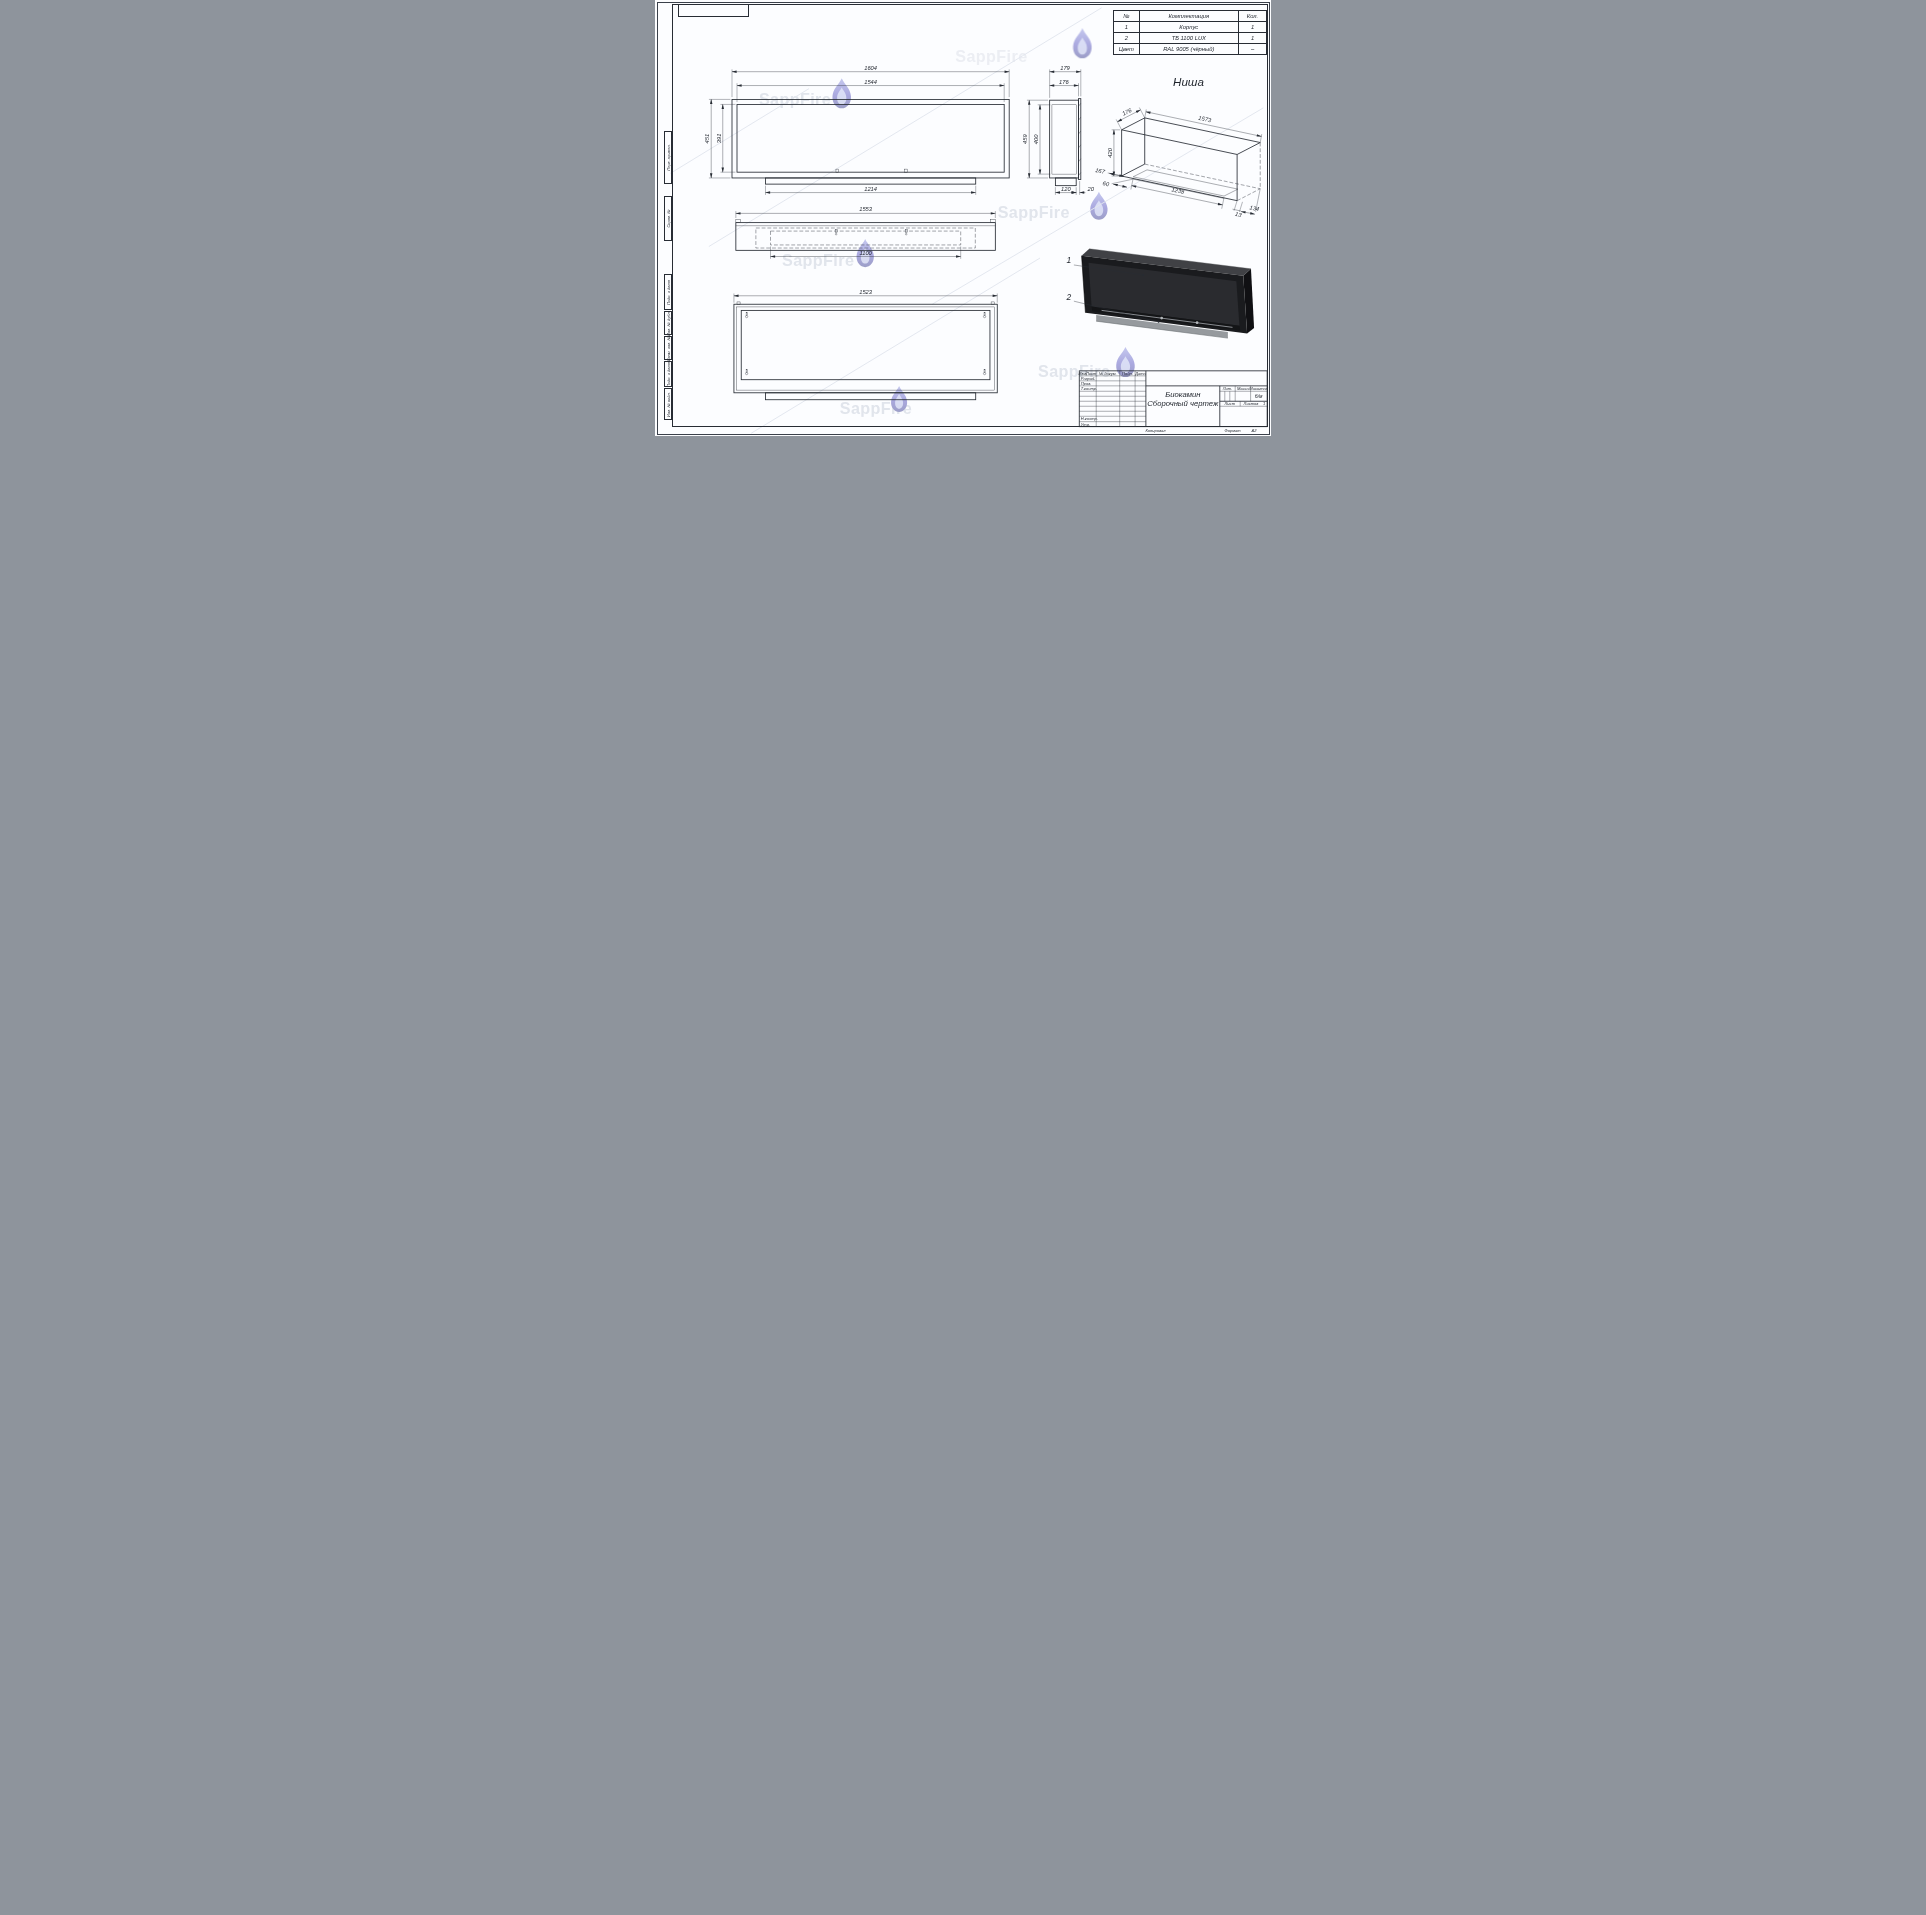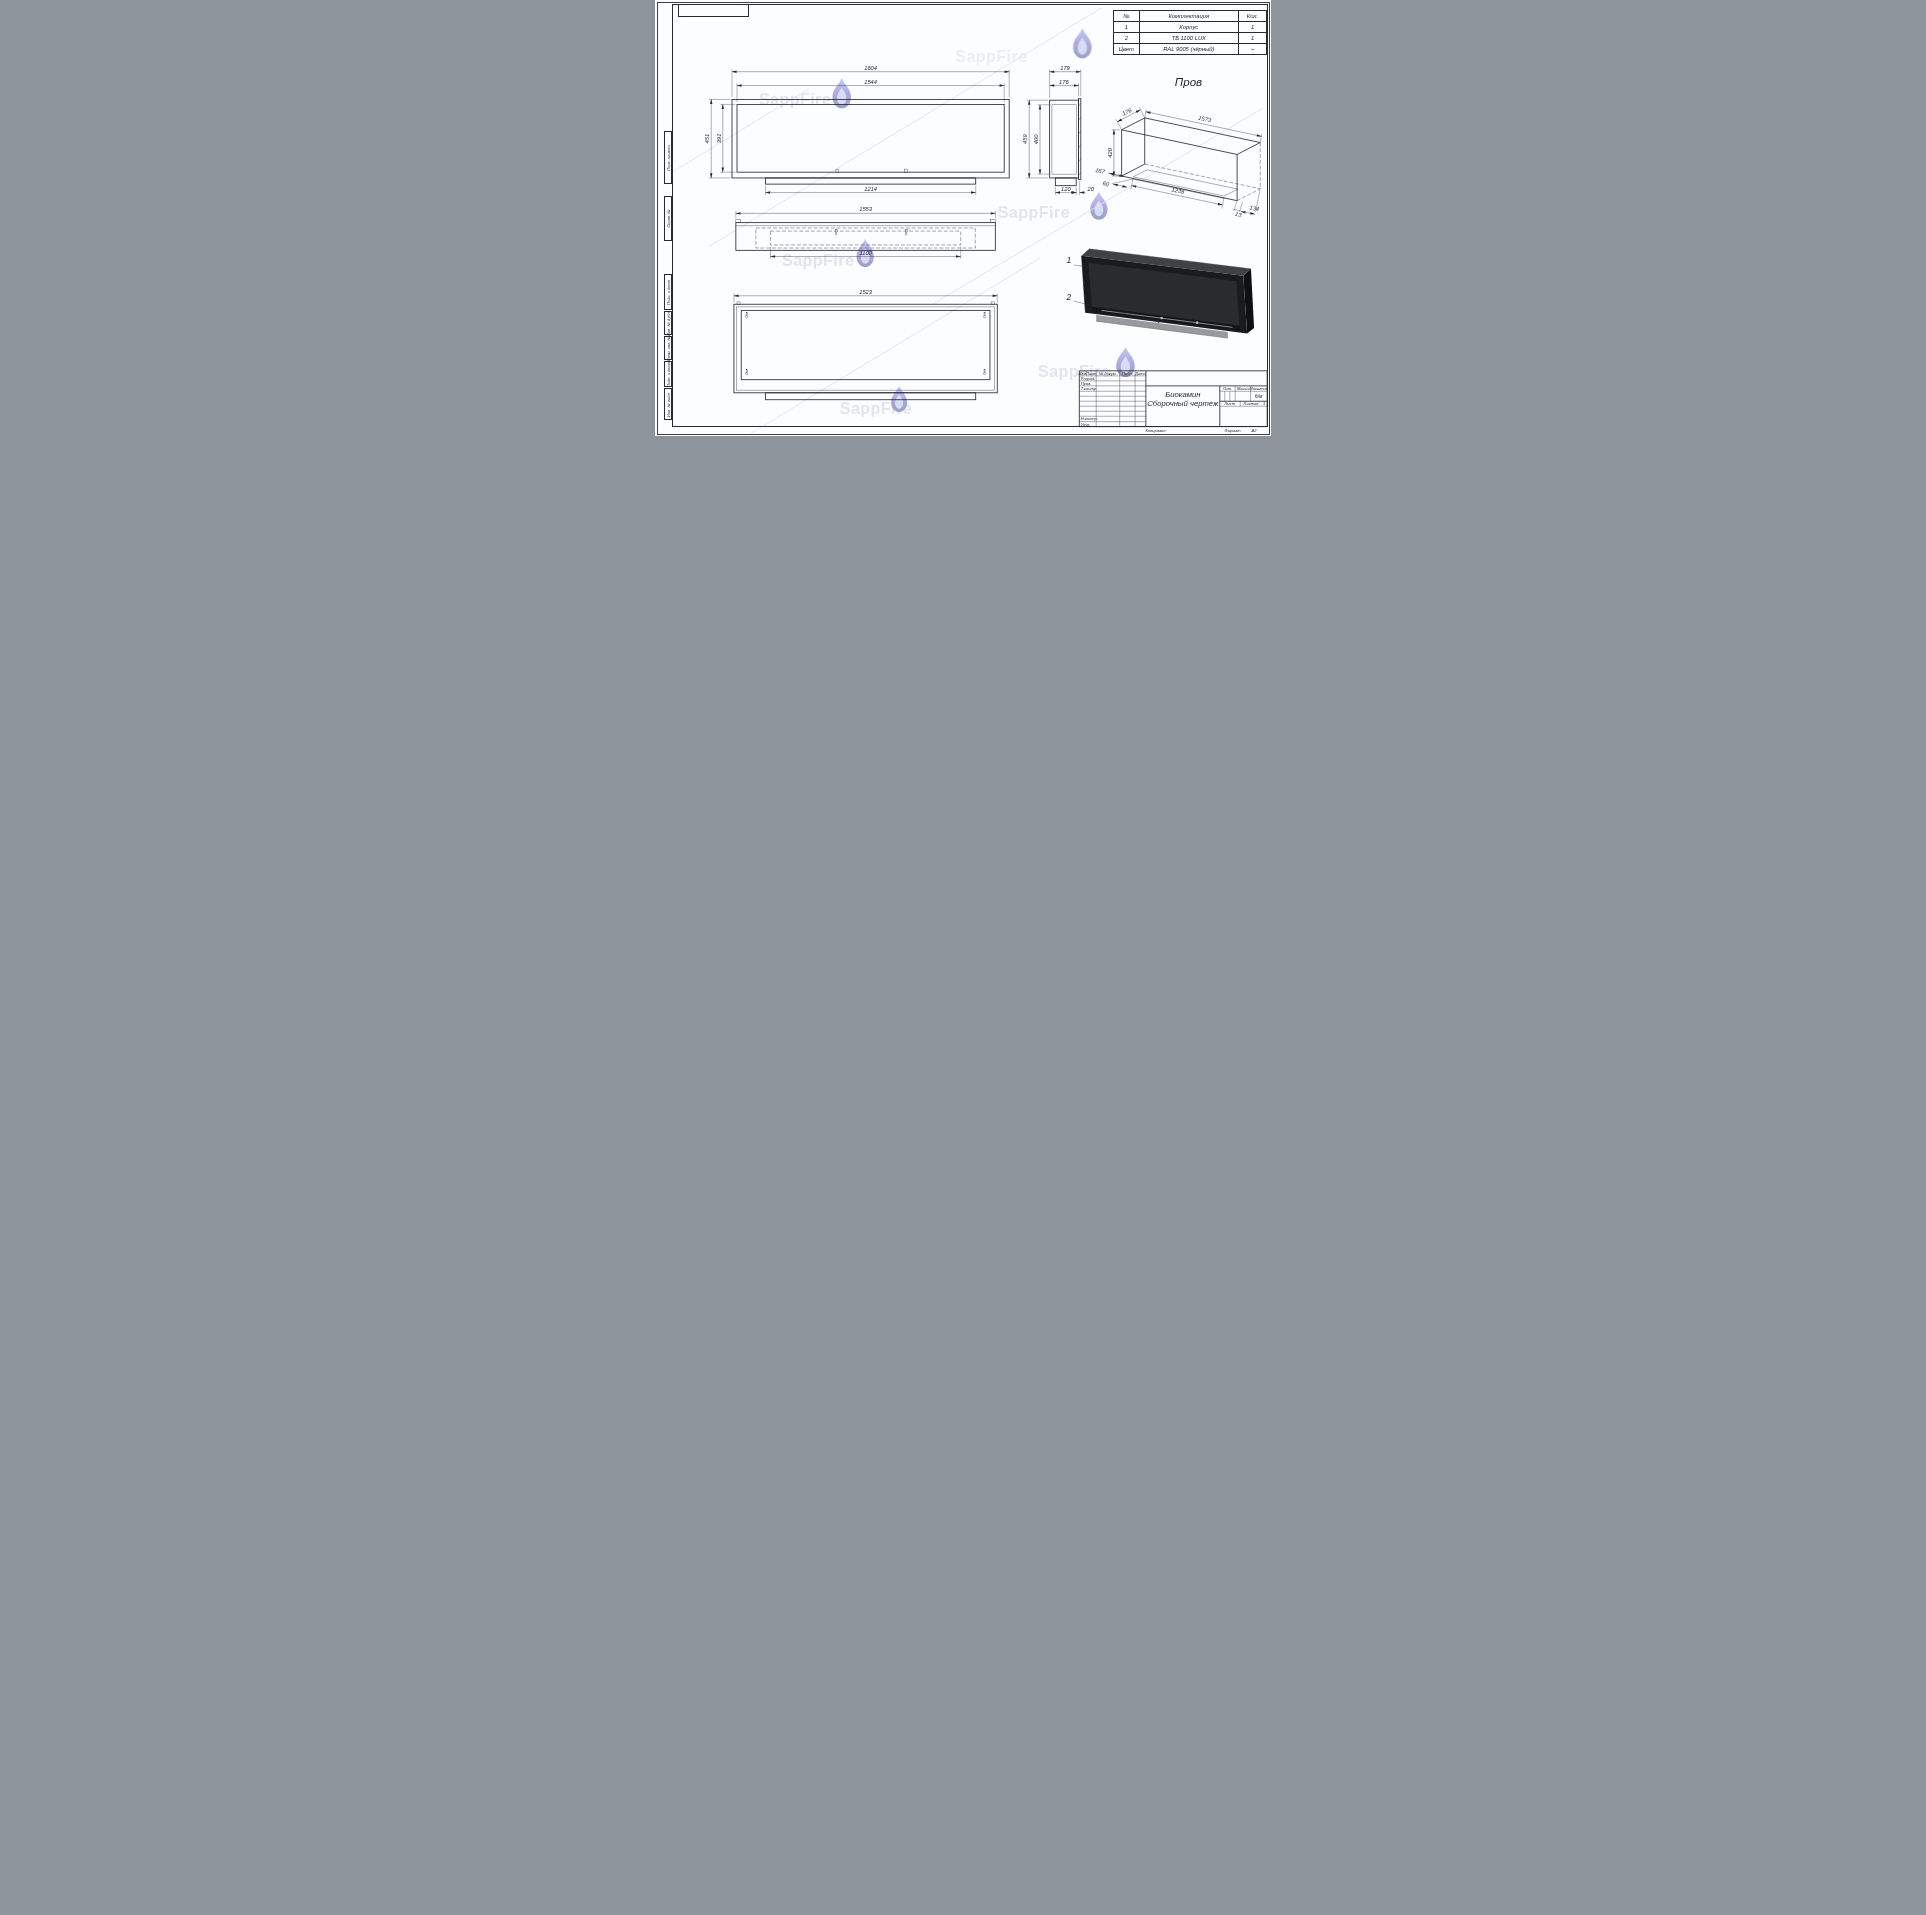--- a/index.html
+++ b/index.html
@@ -367,16 +367,16 @@
         </tr>
         <tr>
           <td>Цвет</td>
           <td>RAL 9005 (чёрный)</td>
           <td>–</td>
         </tr>
       </tbody>
     </table>
   </div>
 
-  <div class="niche-title">Пров</div>
+  <div class="niche-title">Ниша</div>
 
 </div>
 
 
 </body></html>

